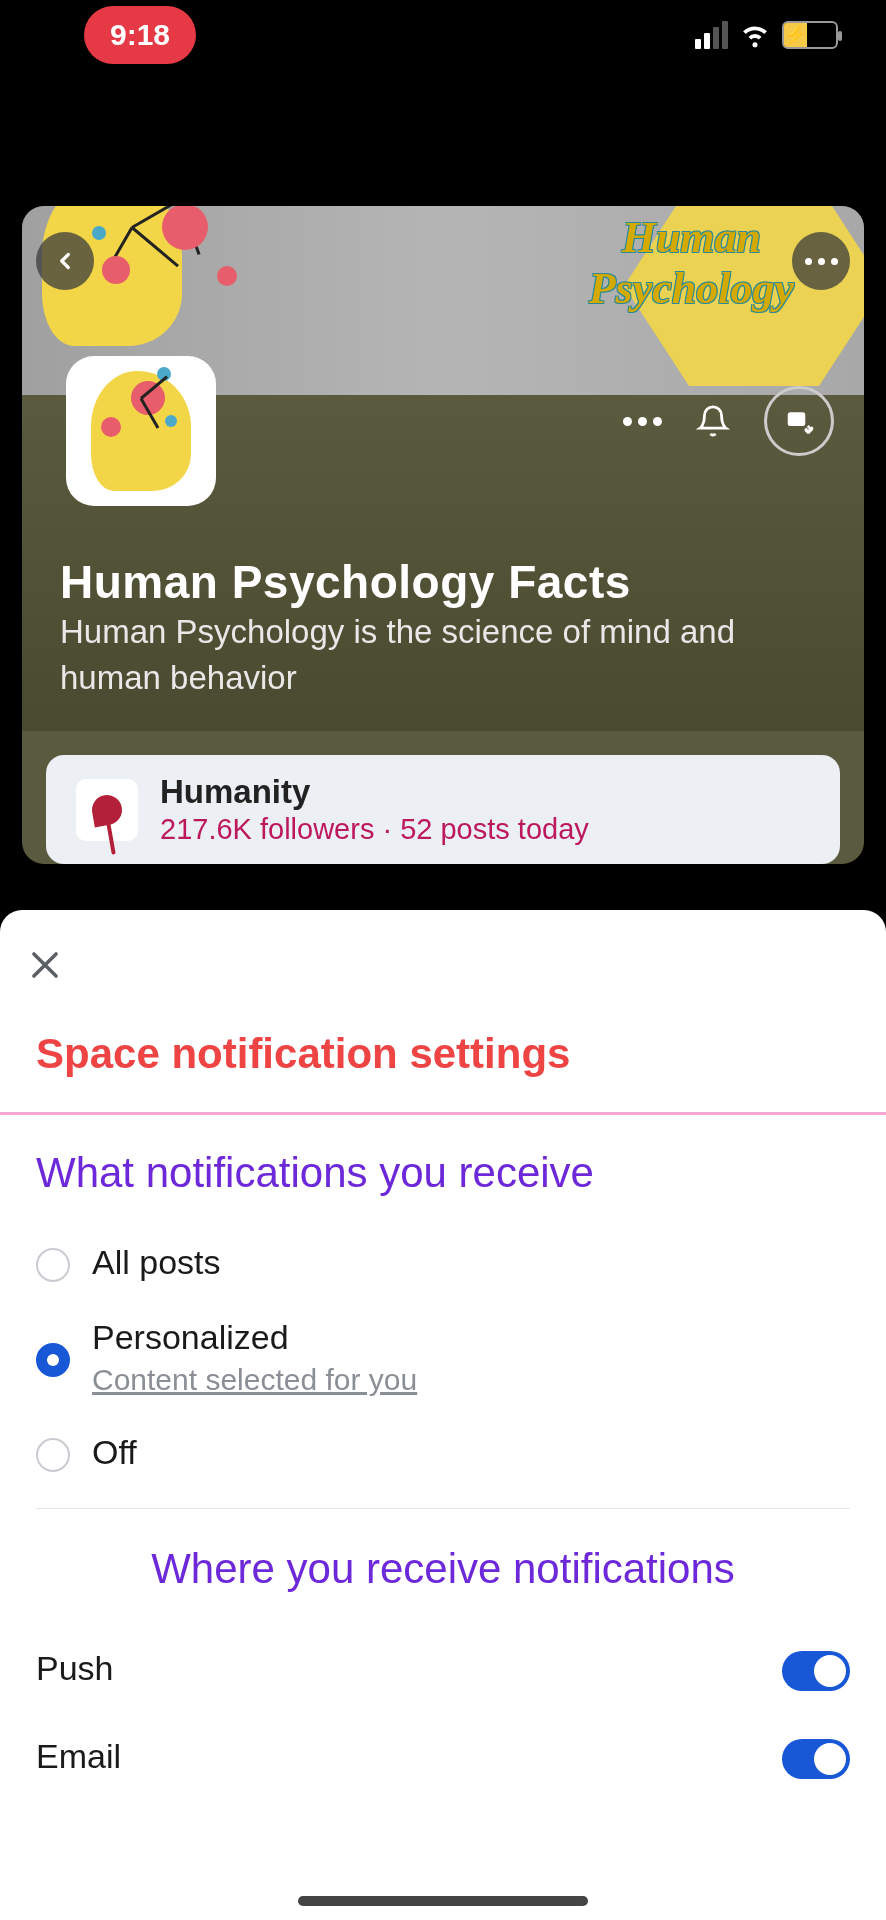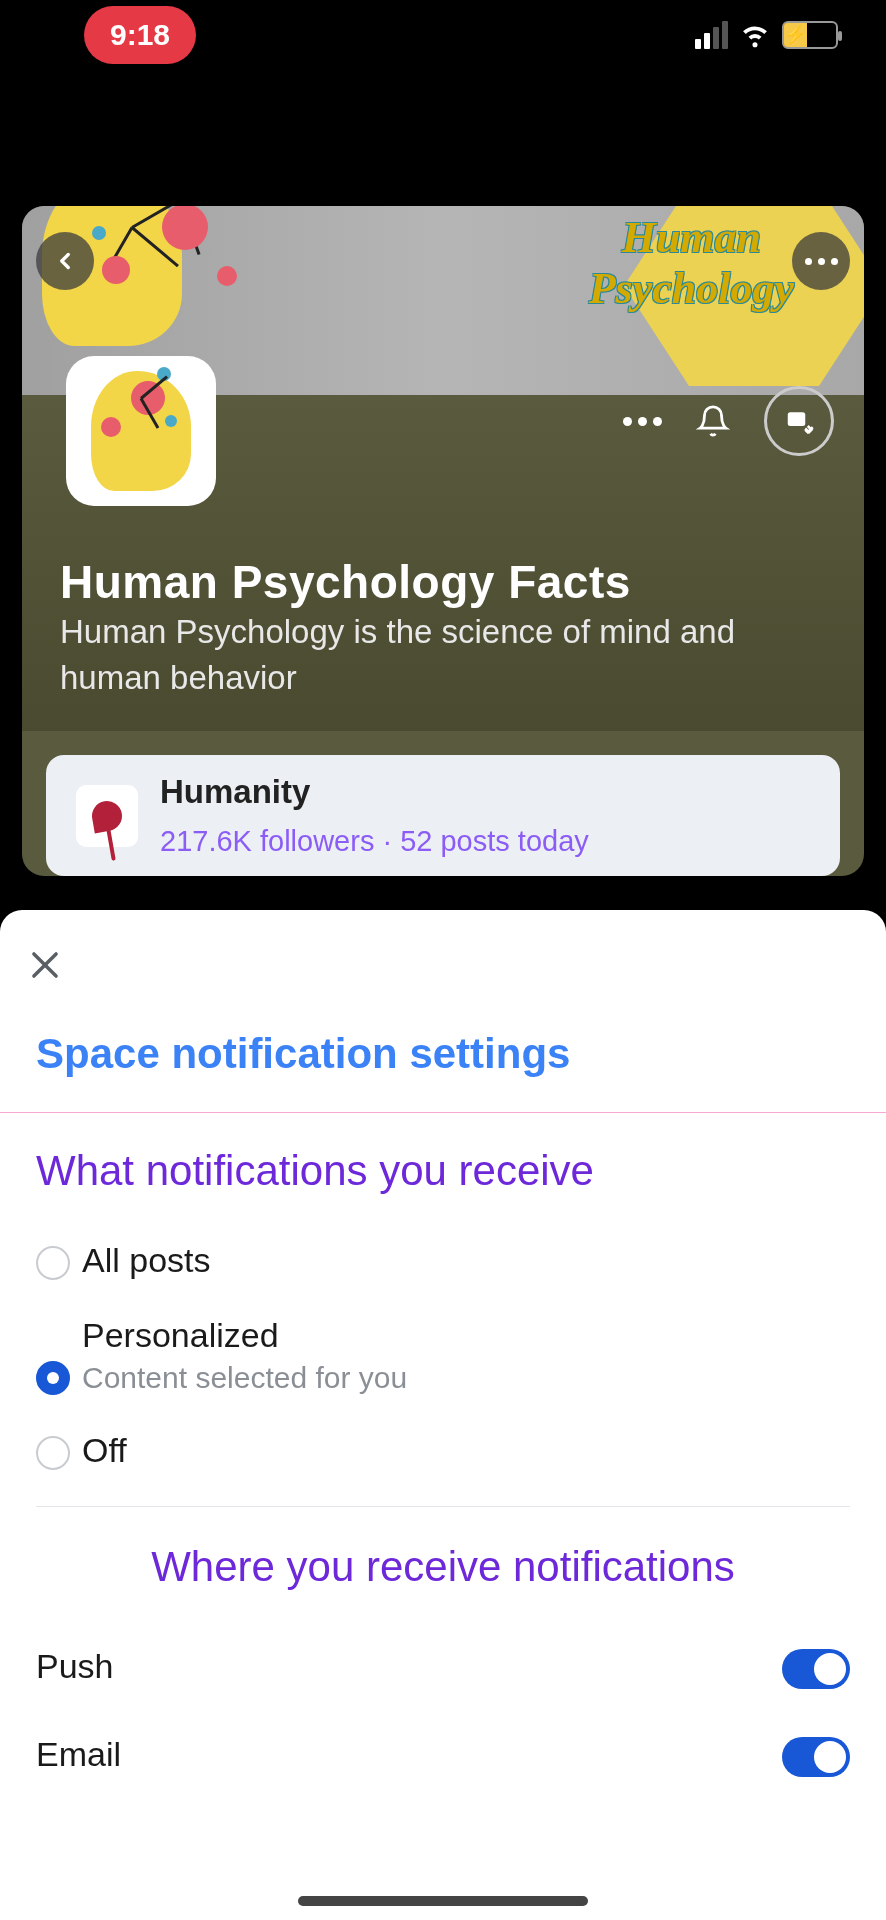--- a/index.html
+++ b/index.html
@@ -169,74 +169,74 @@
 .sug-thumb {
   width: 62px; height: 62px; background: #fff; border-radius: 10px; position: relative;
   display: flex; align-items: center; justify-content: center;
 }
 .sug-flower {
   width: 30px; height: 30px; background: #b3203a; border-radius: 50% 50% 50% 0;
   transform: rotate(-10deg);
   position: relative;
 }
 .sug-flower::after { content: ""; position: absolute; width: 4px; height: 36px; background: #b3203a; left: 12px; top: 24px; border-radius: 2px; }
-.sug-txt { display: flex; flex-direction: column; gap: 14px; }
+.sug-txt { display: flex; flex-direction: column; gap: 2px; }
 .sug-name { font-size: 33px; font-weight: 700; color: #222; }
-.sug-meta { font-size: 29px; color: #8b5cf6; }
+.sug-meta { font-size: 29px; color: #be185d; }
 
 
 .sheet {
   position: absolute;
   left: 0; right: 0;
   top: 910px;
   bottom: 0;
   background: #fff;
   border-radius: 22px 22px 0 0;
 }
 .sheet-close {
   position: absolute;
   left: 20px; top: 30px;
   width: 50px; height: 50px;
   display: flex; align-items: center; justify-content: center;
   color: #5a5f66;
 }
 .sheet-title {
-  font-size: 42px; font-weight: 800; color: #3b82f6;
+  font-size: 42px; font-weight: 800; color: #ef4444;
   padding: 120px 36px 34px 36px;
-  border-bottom: 1px solid #f9a8d4;
+  border-bottom: 3px solid #f9a8d4;
 }
 
 .section {
   padding: 34px 36px 10px 36px;
 }
 .section-hdr {
   font-size: 42px; font-weight: 400; color: #6d28d9;
   margin-bottom: 28px;
 }
 .radio-row {
-  display: flex; align-items: flex-end; gap: 12px;
+  display: flex; align-items: center; gap: 22px;
   padding: 18px 0;
 }
 .radio {
   width: 34px; height: 34px; border-radius: 50%;
   border: 2px solid #c8ccd1; background: #fff;
   flex-shrink: 0;
   margin-top: 4px;
   display: flex; align-items: center; justify-content: center;
 }
 .radio.selected {
   border-color: #1857d6;
   background: #1857d6;
 }
 .radio.selected::after {
   content: ""; width: 12px; height: 12px; background: #fff; border-radius: 50%;
 }
 .radio-body { display: flex; flex-direction: column; gap: 6px; }
 .radio-label { font-size: 34px; color: #1a1a1a; }
-.radio-sub { font-size: 30px; color: #8a8f96; }
+.radio-sub { font-size: 30px; color: #8a8f96; text-decoration: underline; }
 
 .divider { height: 1px; background: #e4e6ea; margin: 18px 0 0 0; }
 
 .toggle-row {
   display: flex; align-items: flex-start; justify-content: space-between;
   padding: 28px 0 18px 0;
 }
 .toggle-body { display: flex; flex-direction: column; gap: 8px; max-width: 680px; }
 .toggle-label { font-size: 34px; color: #1a1a1a; }
 .toggle-sub { font-size: 29px; color: #8a8f96; }

